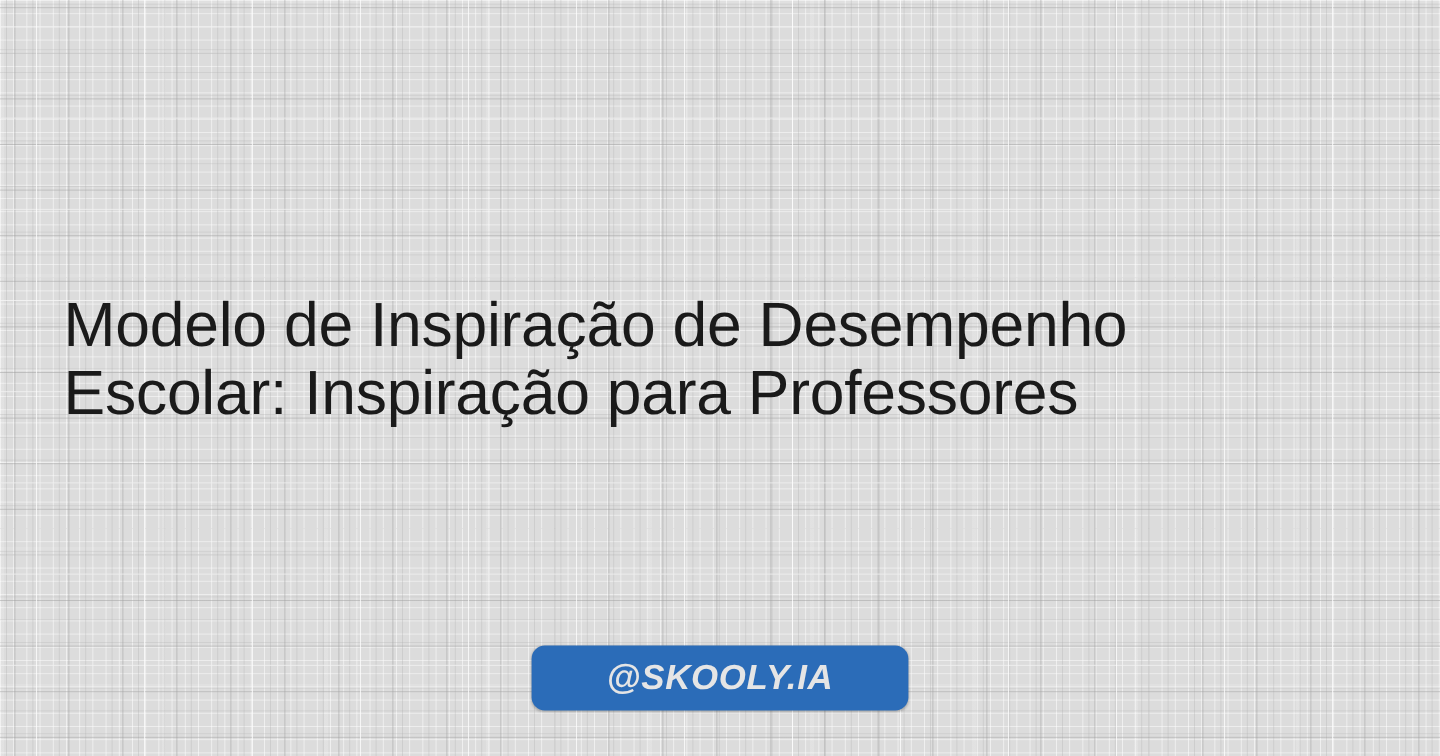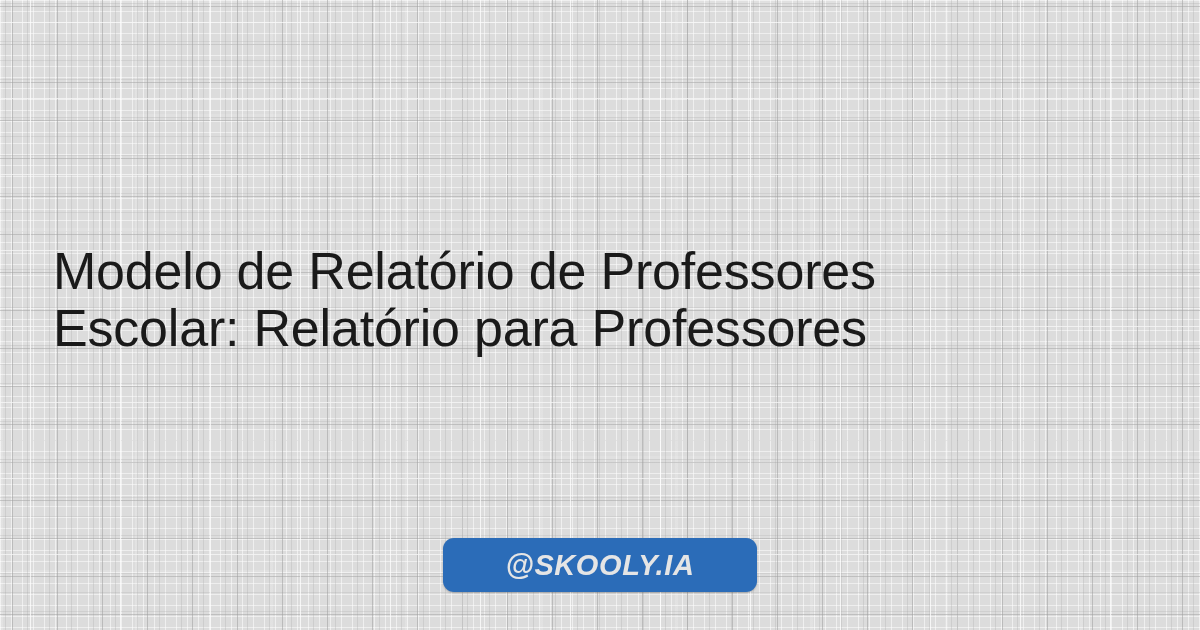--- a/index.html
+++ b/index.html
@@ -127,21 +127,21 @@
 
 <div id="card">
 
   <div class="grid-layer grid-band"></div>
   <div class="grid-layer grid-minor"></div>
   <div class="grid-layer grid-minor2"></div>
   <div class="grid-layer grid-major"></div>
   <div class="grid-layer grid-highlight"></div>
 
   <div id="title-block">
-    <div class="title-line">Modelo de Relatório de Professores</div>
-    <div class="title-line">Escolar: Relatório para Professores</div>
+    <div class="title-line">Modelo de Inspiração de Desempenho</div>
+    <div class="title-line">Escolar: Inspiração para Professores</div>
   </div>
 
   <div id="badge">
     <span id="badge-text">@SKOOLY.IA</span>
   </div>
 
 </div>
 
 </body></html>

